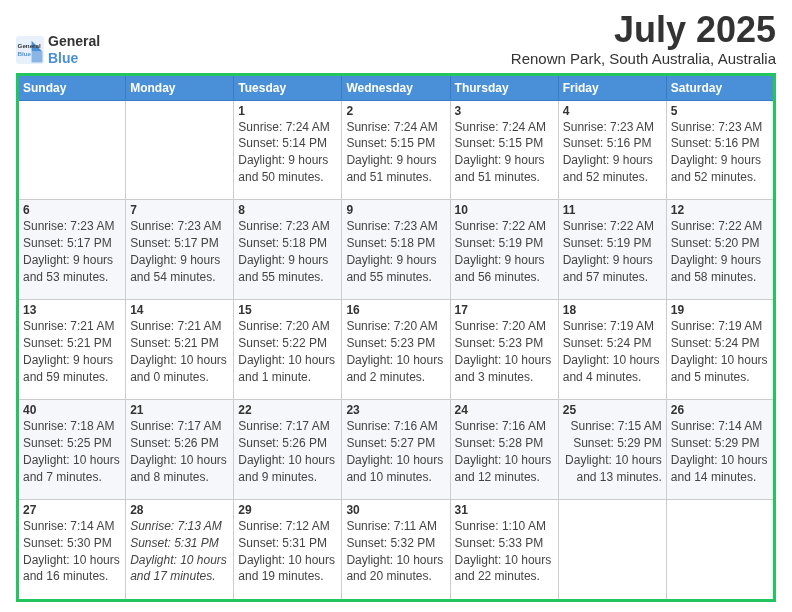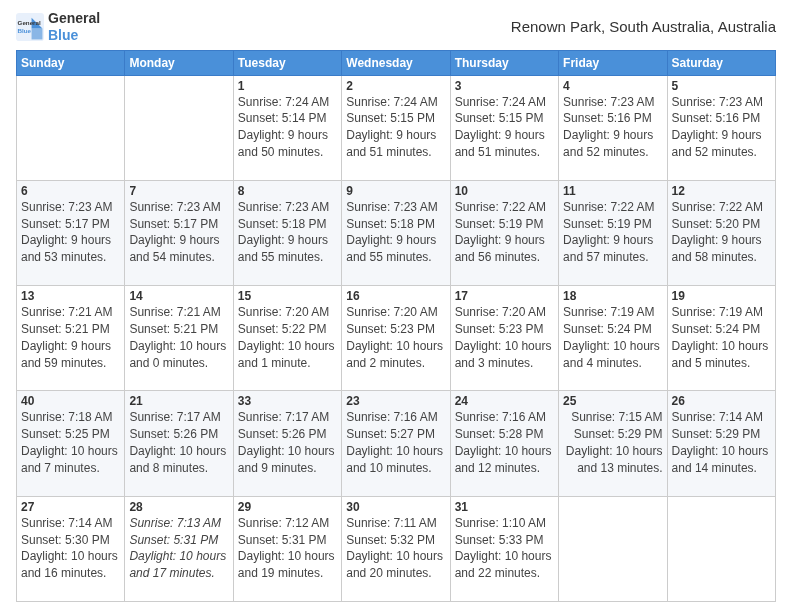--- a/index.html
+++ b/index.html
@@ -13,21 +13,21 @@
     .page {
       width: 792px;
       height: 612px;
       padding: 10px 16px 10px 16px;
       display: flex;
       flex-direction: column;
     }
     .header {
       display: flex;
       justify-content: space-between;
-      align-items: center;
+      align-items: flex-end;
       margin-bottom: 6px;
     }
     .logo {
       display: flex;
       align-items: center;
       gap: 4px;
     }
     .logo-text {
       font-size: 14px;
       font-weight: bold;
@@ -50,21 +50,21 @@
       color: #333;
       line-height: 1.1;
     }
     .subtitle {
       font-size: 15px;
       color: #333;
       font-weight: normal;
     }
     .calendar {
       flex: 1;
-      border: 1px solid #22c55e;
+      border: 3px solid #22c55e;
       border-collapse: collapse;
       width: 100%;
       table-layout: fixed;
     }
     .calendar th {
       background: #4a90d9;
       color: #fff;
       font-size: 12px;
       font-weight: bold;
       padding: 5px 4px;
@@ -111,20 +111,21 @@
         <polygon points="20,20 34,20 34,34 20,34" fill="#4a90d9" opacity="0.6"></polygon>
         <text x="2" y="16" font-size="8" font-weight="bold" fill="#333" font-family="Arial">General</text>
         <text x="2" y="26" font-size="8" font-weight="bold" fill="#4a90d9" font-family="Arial">Blue</text>
       </svg>
       <div class="logo-text">
         <div>General</div>
         <div><span>Blue</span></div>
       </div>
     </div>
     <div class="title-block">
+      <div class="main-title">July 2025</div>
       <div class="subtitle">Renown Park, South Australia, Australia</div>
     </div>
   </div>
 
   <table class="calendar">
     <thead>
       <tr>
       <th>Sunday</th>
           <th>Monday</th>
           <th>Tuesday</th>
@@ -285,21 +286,21 @@
 and 7 minutes.</div>
           </td>
           <td>
             <span class="day-num">21</span>
             <div class="day-info" style="white-space: pre-line;">Sunrise: 7:17 AM
 Sunset: 5:26 PM
 Daylight: 10 hours
 and 8 minutes.</div>
           </td>
           <td>
-            <span class="day-num">33</span>
+            <span class="day-num">22</span>
             <div class="day-info" style="white-space: pre-line;">Sunrise: 7:17 AM
 Sunset: 5:26 PM
 Daylight: 10 hours
 and 9 minutes.</div>
           </td>
           <td>
             <span class="day-num">23</span>
             <div class="day-info" style="white-space: pre-line;">Sunrise: 7:16 AM
 Sunset: 5:27 PM
 Daylight: 10 hours

